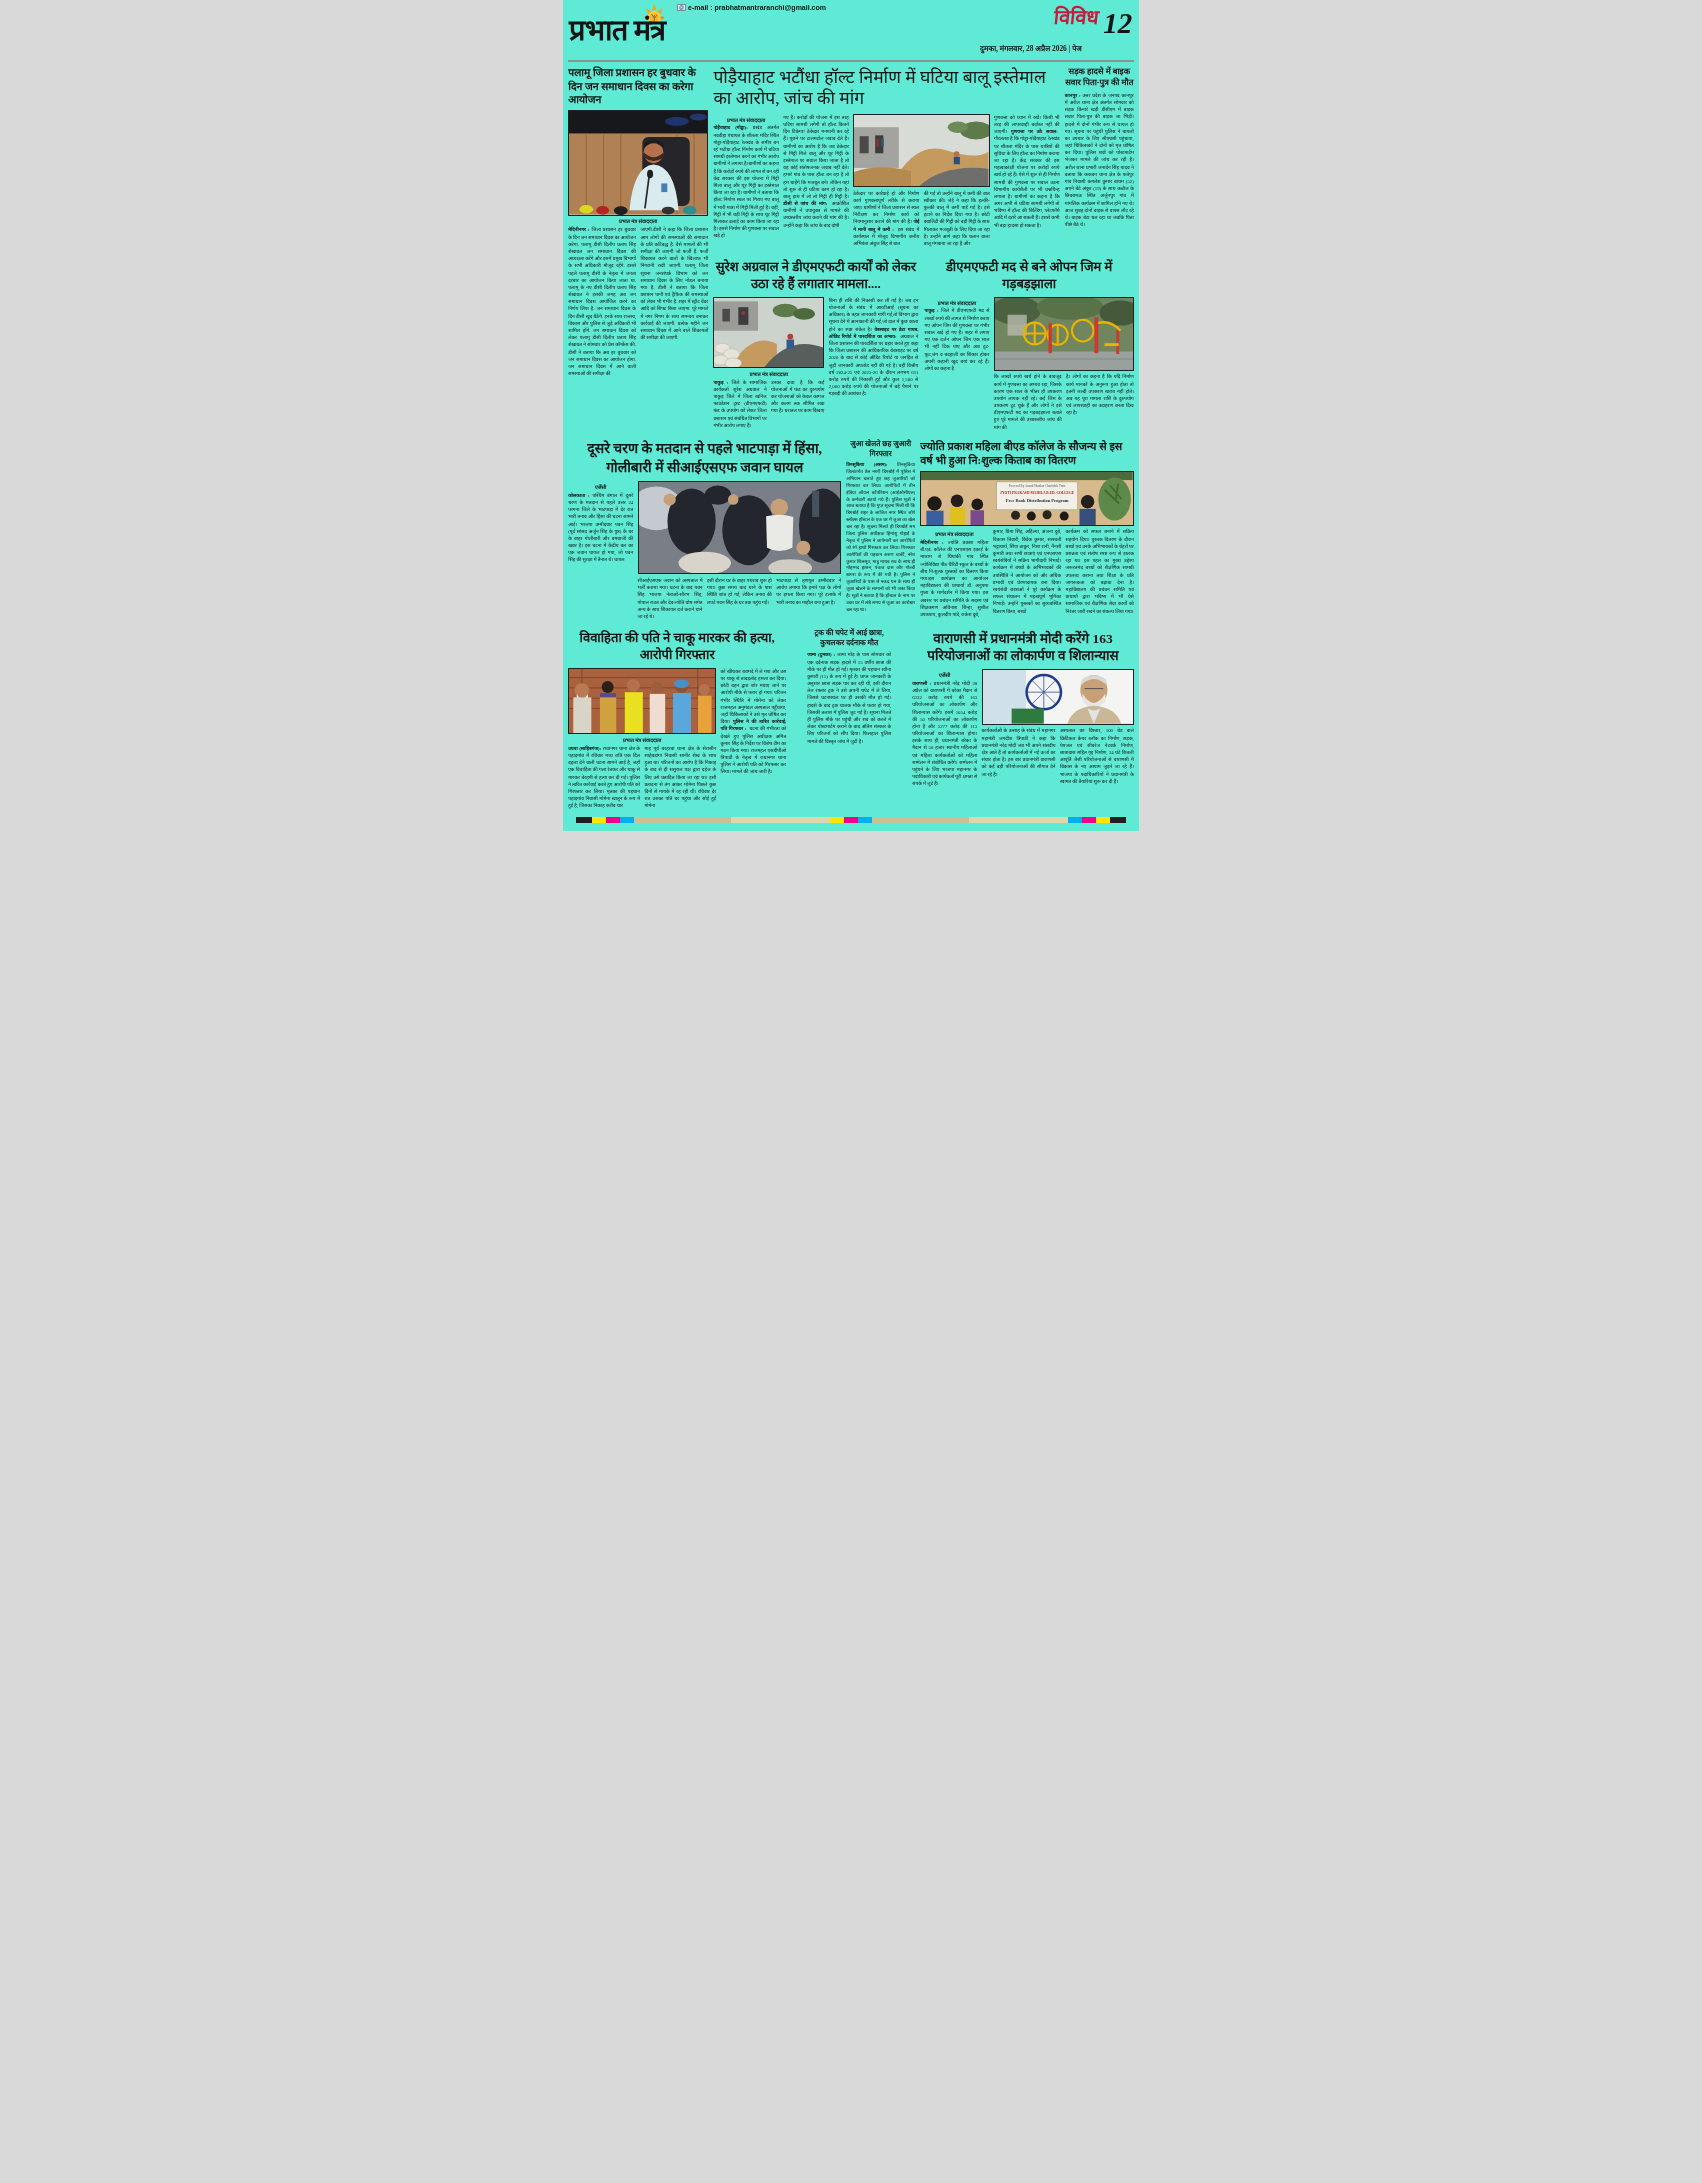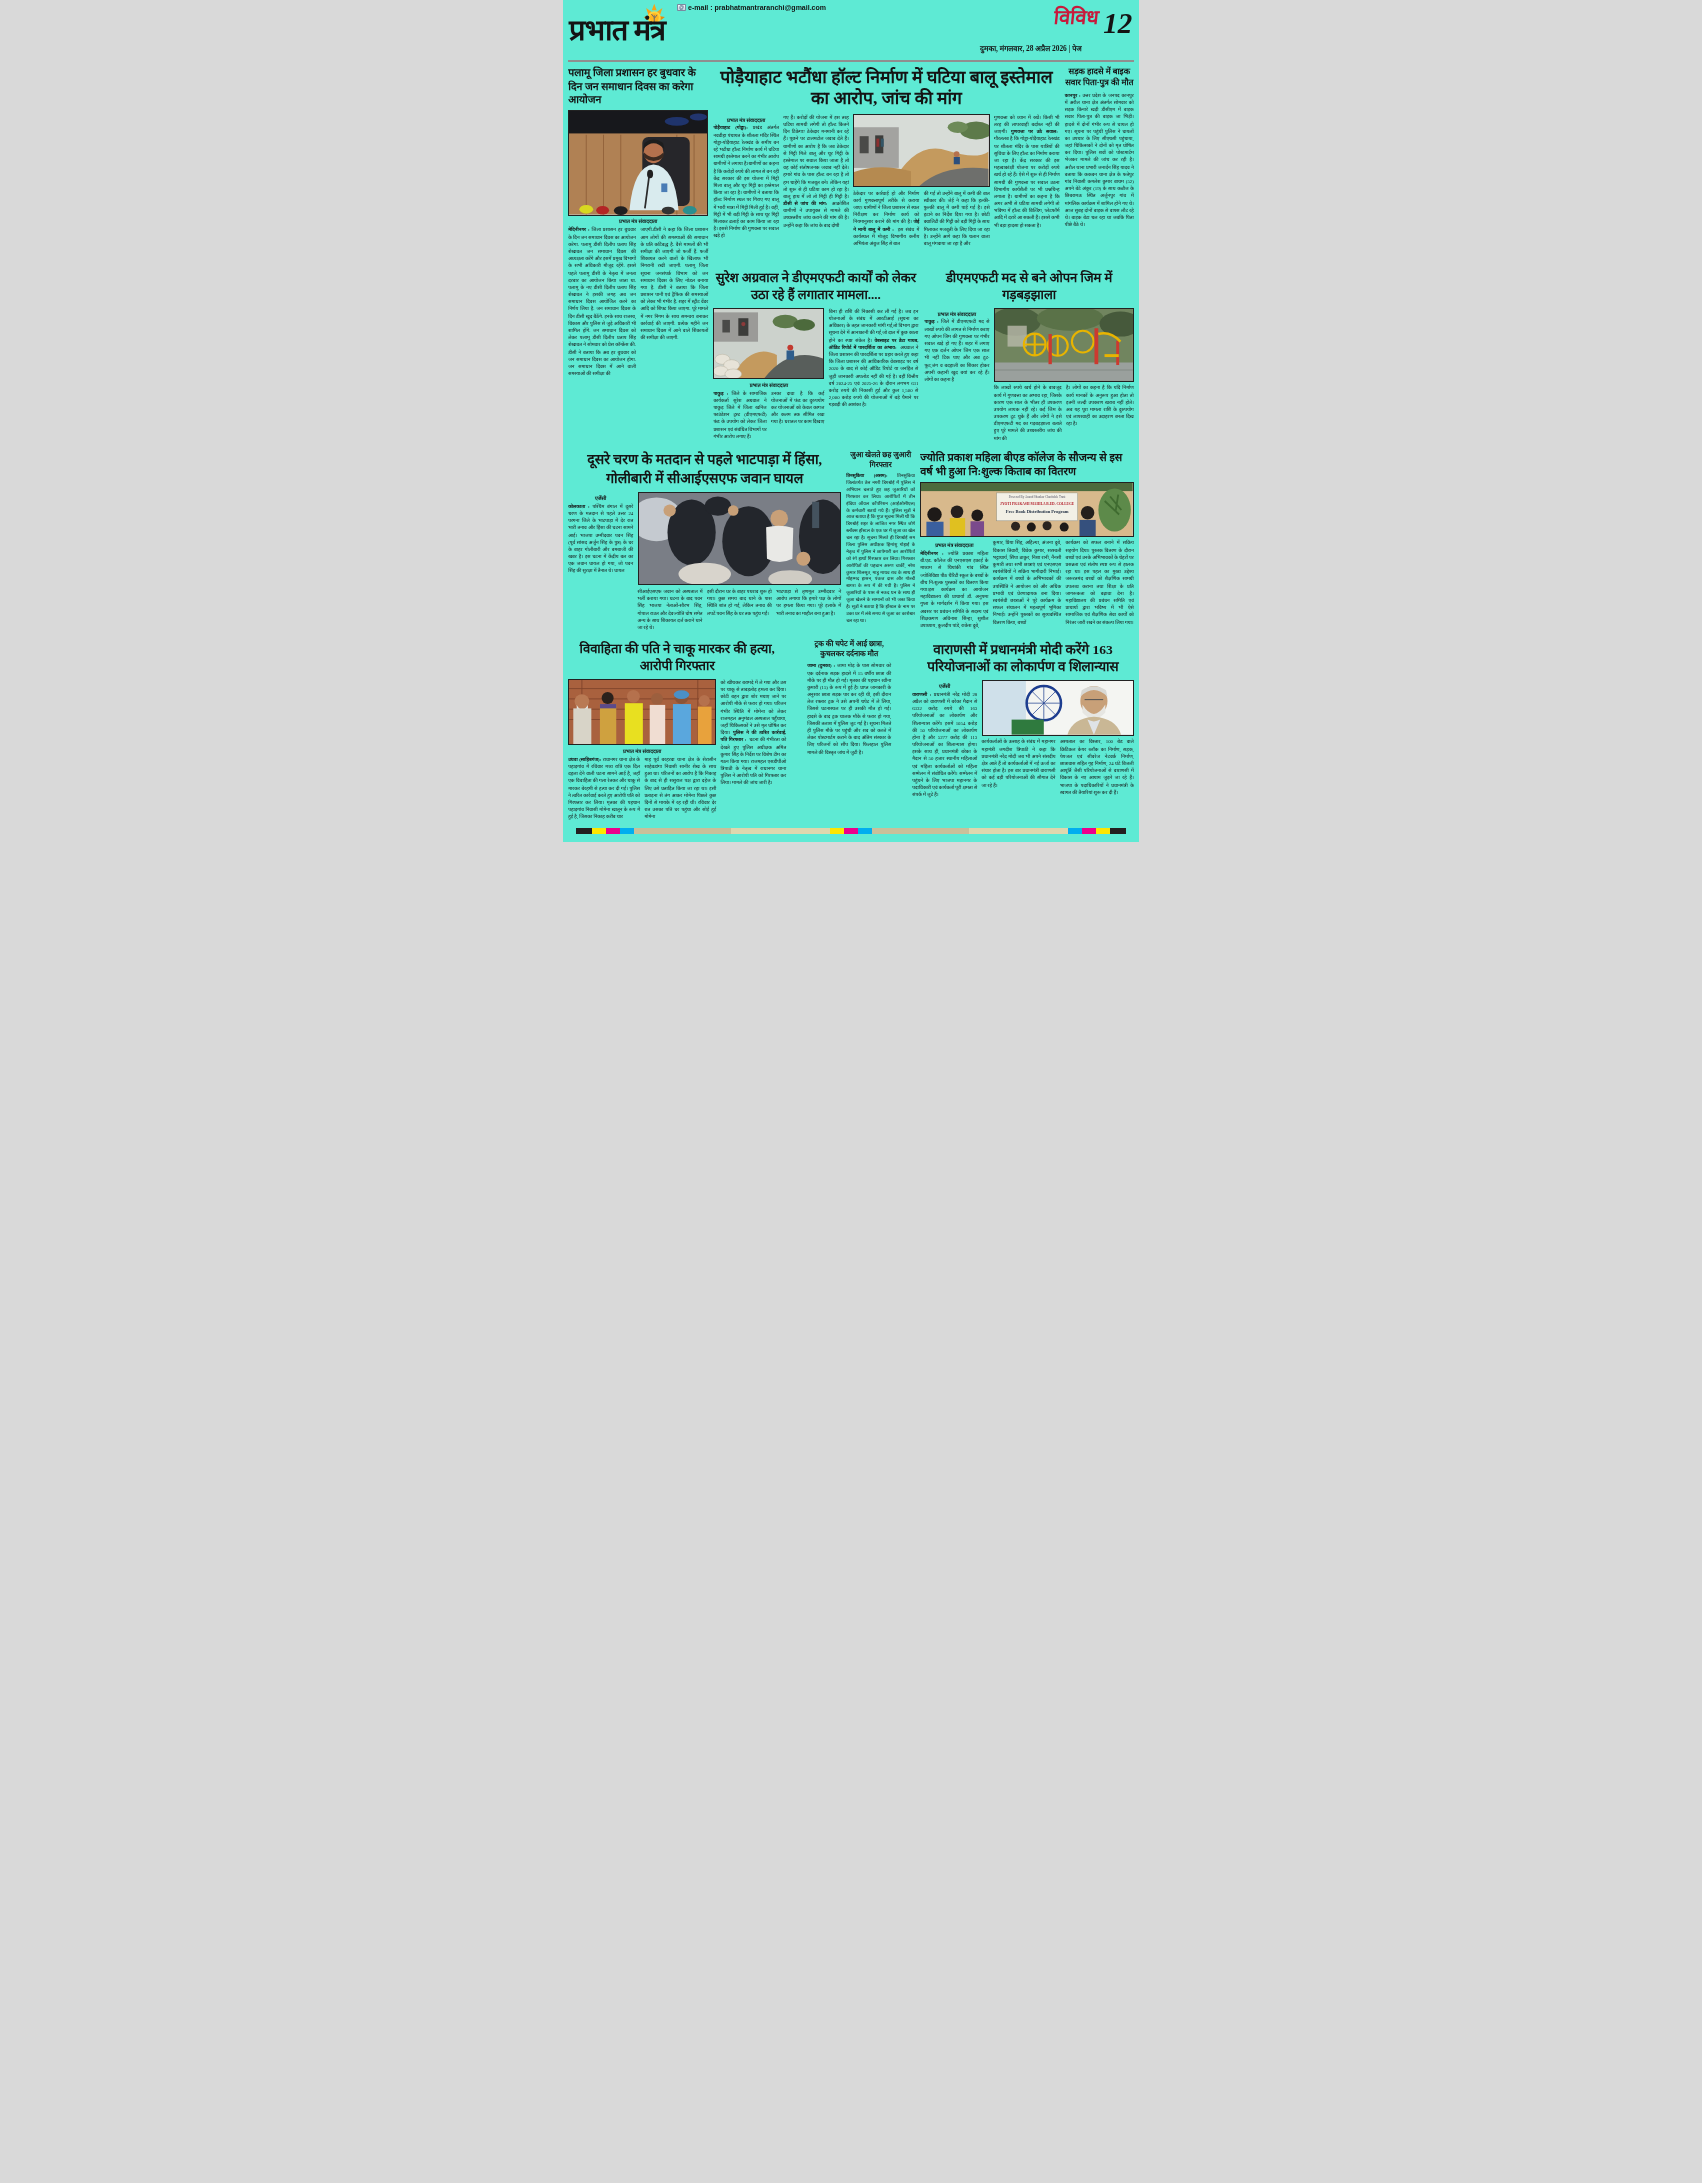--- a/index.html
+++ b/index.html
@@ -16,35 +16,35 @@
   .masthead { position:absolute; left:0.9px; top:14px; font-size:29px; font-weight:800; line-height:.95; letter-spacing:-0.9px; }
   .sun { position:absolute; left:74px; top:0px; width:24.5px; height:24.5px; }
   .section-label { position:absolute; right:35px; top:0.9px; color:#c81a3c; font-size:20px; font-weight:800; transform:skewX(-6deg); }
   .date-line { position:absolute; right:52px; top:40px; font-size:7.4px; font-weight:700; }
   .page-number { position:absolute; right:1.7px; top:6px; font-size:29px; font-weight:800; font-style:italic; line-height:1; }
   
   .byline { text-align:center; font-weight:700; font-size:5.2px; margin:1.7px 0 0.9px; }
   .body-text { font-size:4.8px; line-height:1.5; text-align:justify; margin:0; }
   .body-text strong.inline-subhead { padding-right:1.7px; }
   .dl { font-weight:700; }
-  .h-xl { font-size:17.5px; font-weight:700; text-align:center; line-height:1.22; margin:2.6px 0 4.4px; }
+  .h-xl { font-size:17.5px; font-weight:400; text-align:left; line-height:1.22; margin:2.6px 0 4.4px; }
   .h-lg { font-size:13px; font-weight:800; text-align:center; line-height:1.3; margin:3.5px 0 4.4px; }
   .h-md { font-size:10.5px; font-weight:800; text-align:left; line-height:1.3; margin:1.7px 0 3.5px; }
   .h-sm { font-size:7.4px; font-weight:800; text-align:center; line-height:1.35; margin:1.7px 0 3.5px; }
   .photo { width:100%; display:block; border:0.4px solid #222; background:#ccc; }
   .cols { display:flex; gap:4.4px; }
   .col { flex:1; min-width:0; }
   
   .top-row { display:flex; gap:5.2px; margin-top:2.6px; }
   .left-col { flex:0 0 140px; }
   .right-wrap { flex:1; display:flex; flex-direction:column; }
   .row1 { display:flex; gap:5.2px; }
   .art-halt { flex:1; }
   .art-accident { flex:0 0 69px; }
-  .row2 { display:flex; gap:6.1px; margin-top:19px; }
+  .row2 { display:flex; gap:6.1px; margin-top:8px; }
   .art-suresh { flex:0 0 205px; }
   .art-gym { flex:1; }
   .band3 { display:flex; gap:5px; margin-top:6.1px; }
   .art-cisf { flex:0 0 273px; }
   .art-jua { flex:0 0 69px; overflow:hidden;font-family:Liberation Serif, serif; }
   .art-books { flex:1; }
   .band4 { display:flex; gap:21px; margin-top:6.1px; }
   .art-murder { flex:0 0 218px; }
   .art-truck { flex:0 0 84px; }
   .art-modi { flex:1; }

